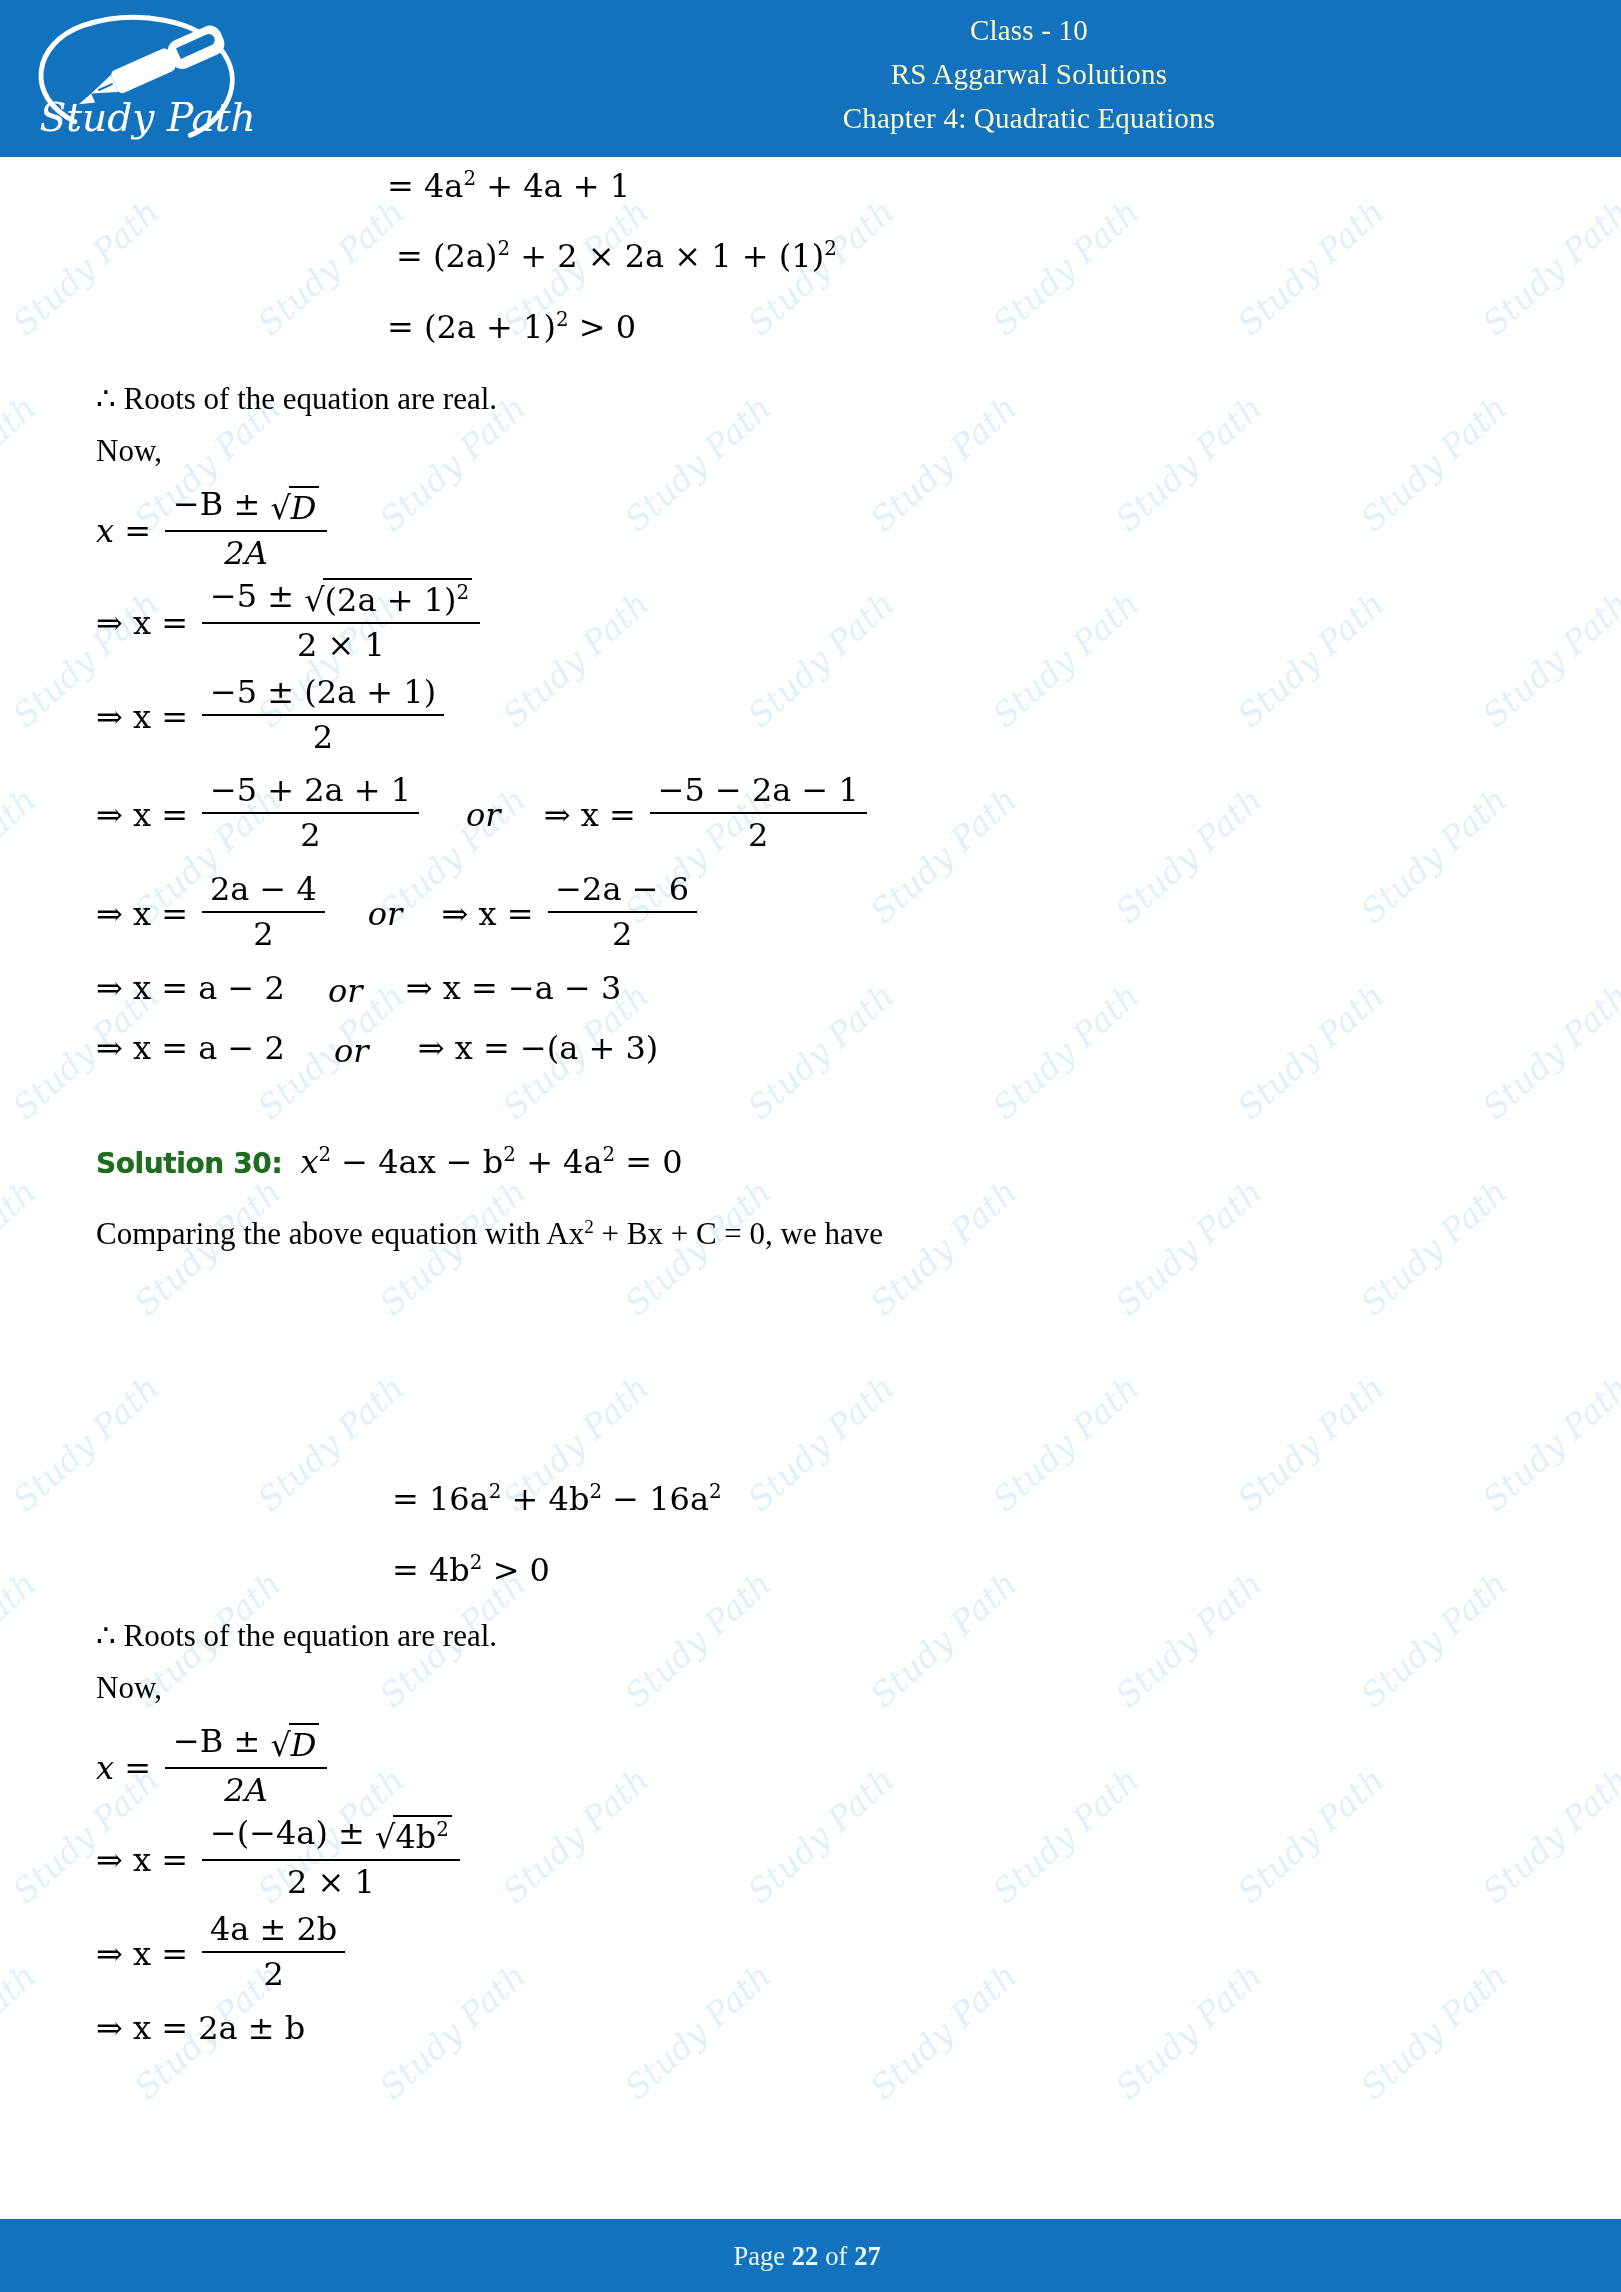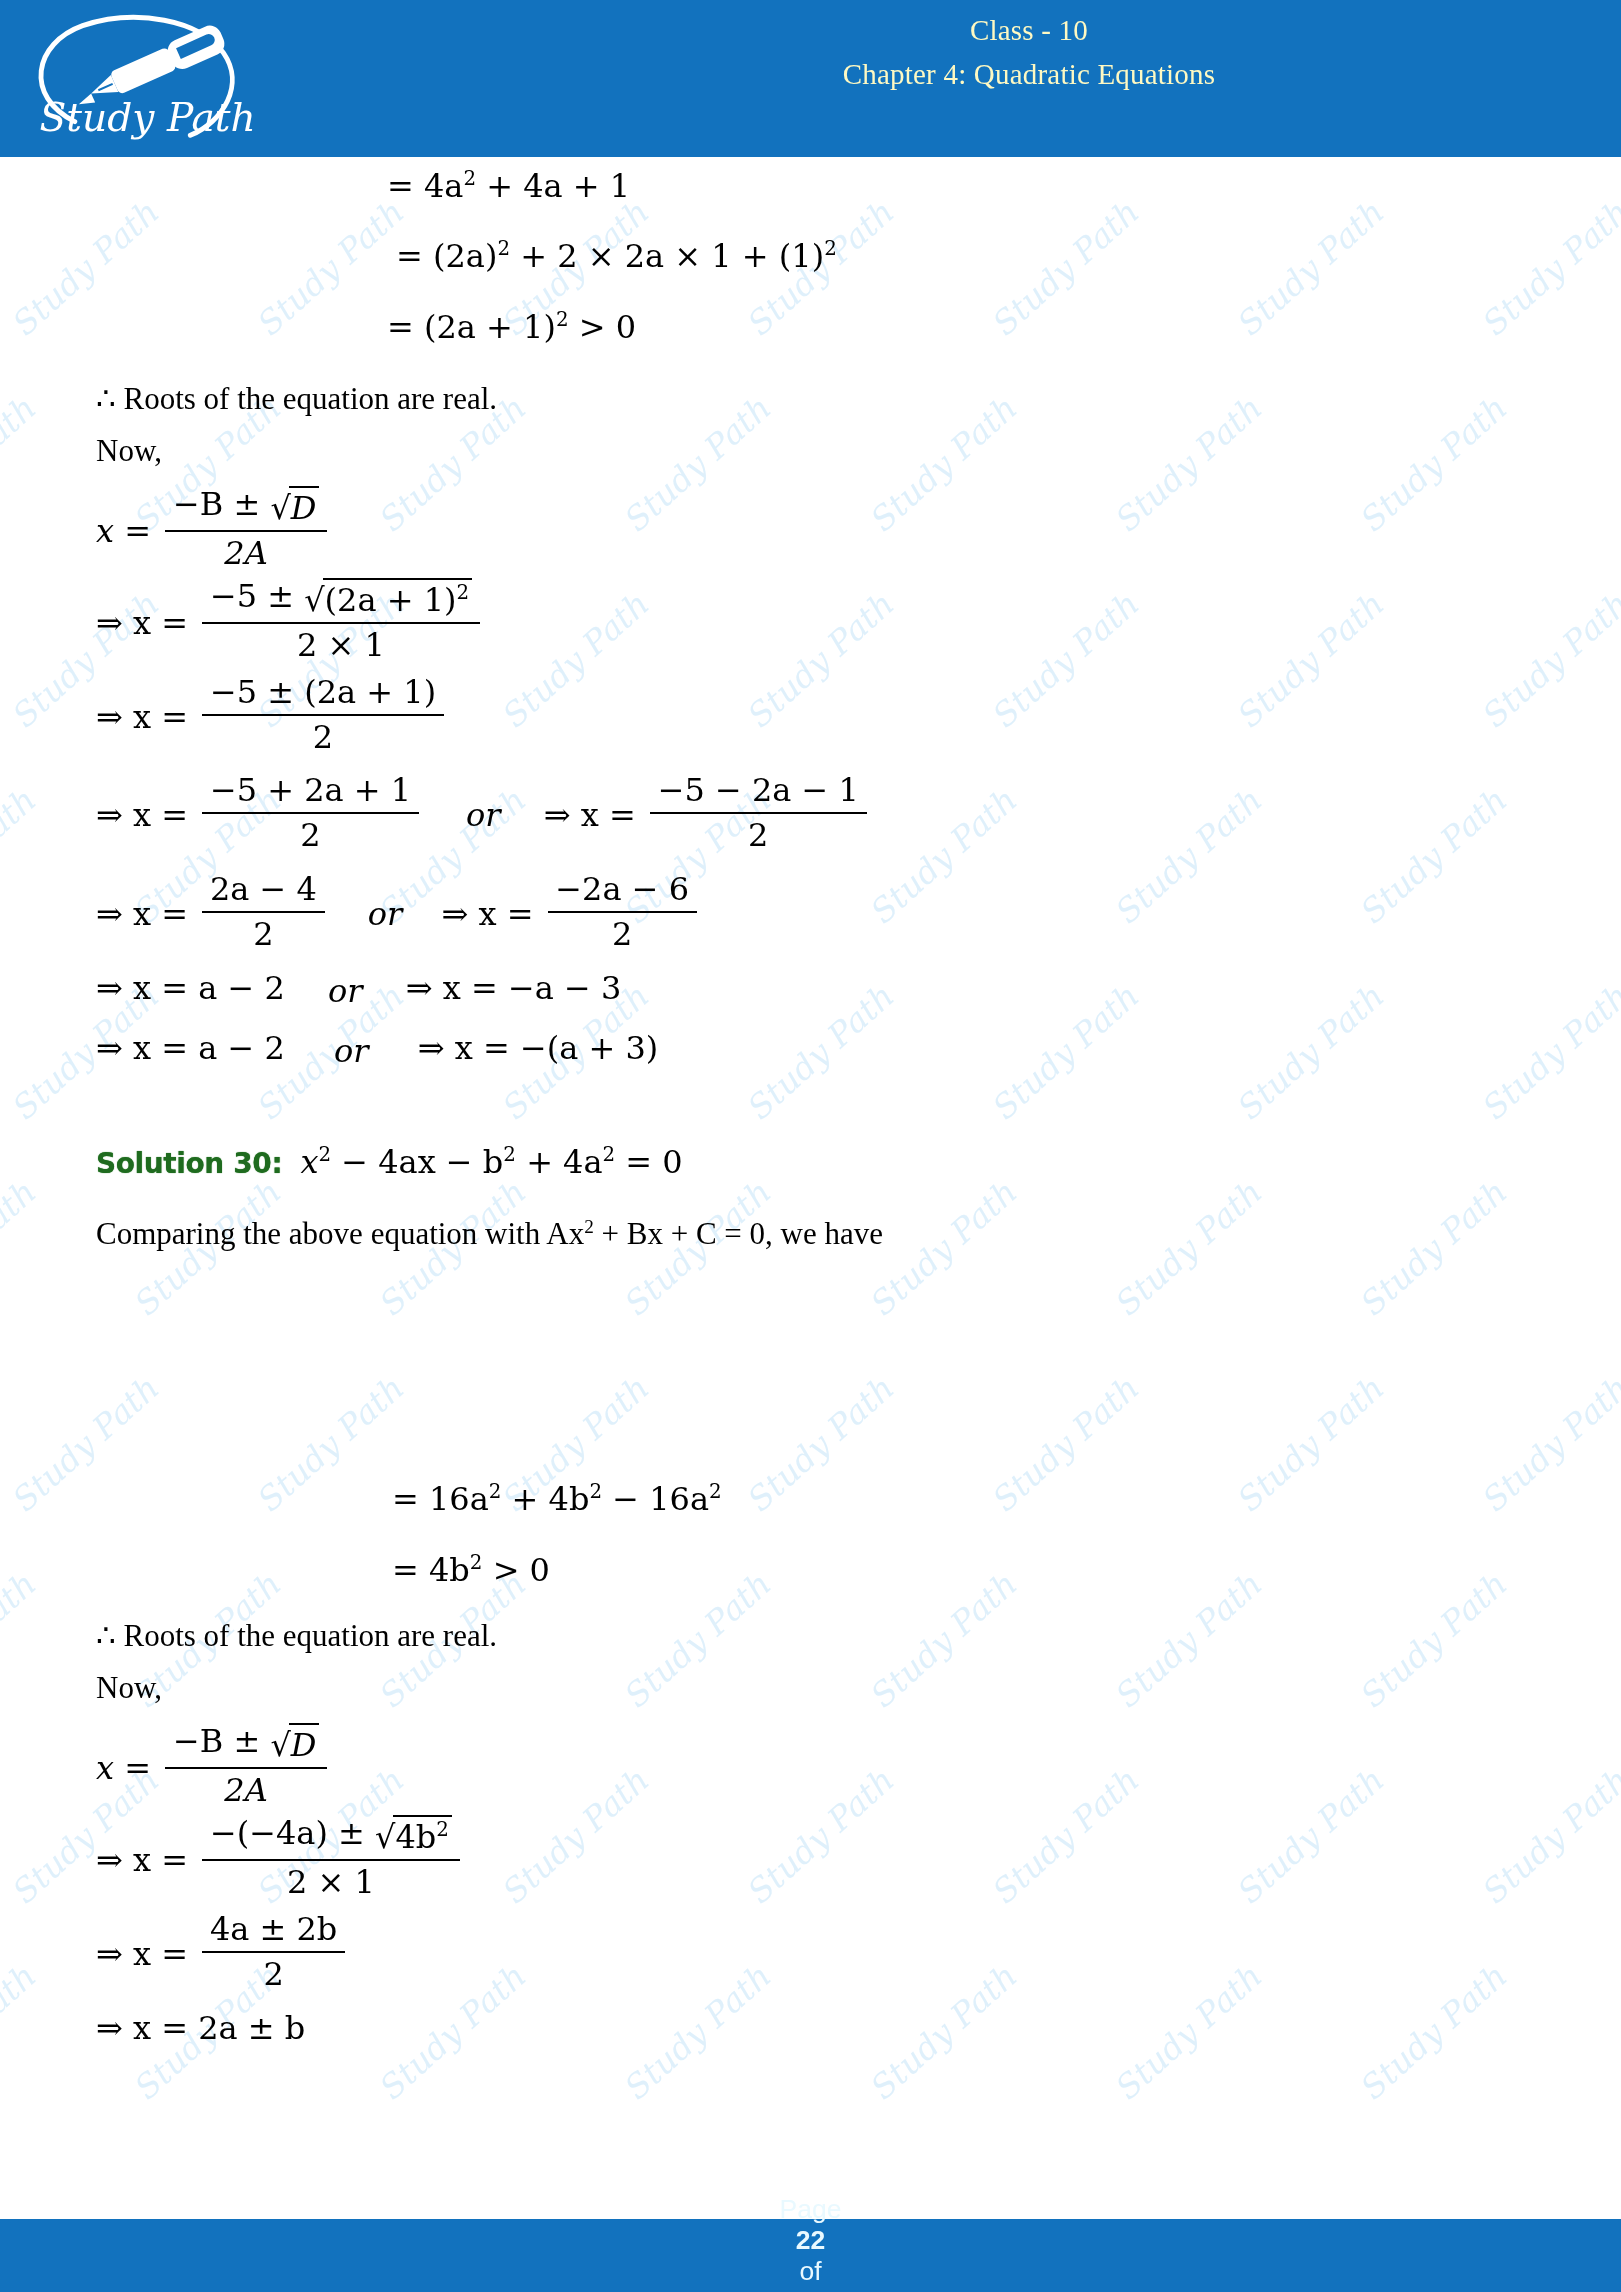--- a/index.html
+++ b/index.html
@@ -32,22 +32,21 @@
     letter-spacing:0.2px;
   }
 
   
   .footer{
     position:absolute;left:0;bottom:0;width:1621px;height:74px;
     background:#1272be;
     color:#e9f9ff;
     display:flex;align-items:center;justify-content:center;
     font-size:26.5px;
-    font-family:Liberation Sans, sans-serif;
-    flex-direction:column;
+    font-family:Liberation Serif, serif;
   }
   .footer .pg{margin:0 6.9px;font-weight:bold;}
 
   
   .wm-layer{
     position:absolute;left:0;top:157px;width:1621px;height:2062px;
     overflow:hidden;pointer-events:none;
   }
   .wm{
     position:absolute;
@@ -135,20 +134,21 @@
         <path d="M 70 69 l -16 5 l 16 5 z" fill="#ffffff"></path>
         <line x1="78" y1="69" x2="94" y2="69" stroke="#1272be" stroke-width="2"></line>
       </g>
 
       <text x="22" y="128" font-family="DejaVu Serif, serif" font-style="italic" font-size="40" fill="#ffffff">Study Path</text>
     </svg>
   </div>
 
   <div class="header-titles">
     <div>Class - 10</div>
+    <div>RS Aggarwal Solutions</div>
     <div>Chapter 4: Quadratic Equations</div>
   </div>
 </div>
 
 <div class="wm-layer" id="wmLayer">
     <div class="wm" style="left: 4.9px; top: 157px;">Study Path</div>
     <div class="wm" style="left: 250px; top: 157px;">Study Path</div>
     <div class="wm" style="left: 495px; top: 157px;">Study Path</div>
     <div class="wm" style="left: 740px; top: 157px;">Study Path</div>
     <div class="wm" style="left: 985px; top: 157px;">Study Path</div>

